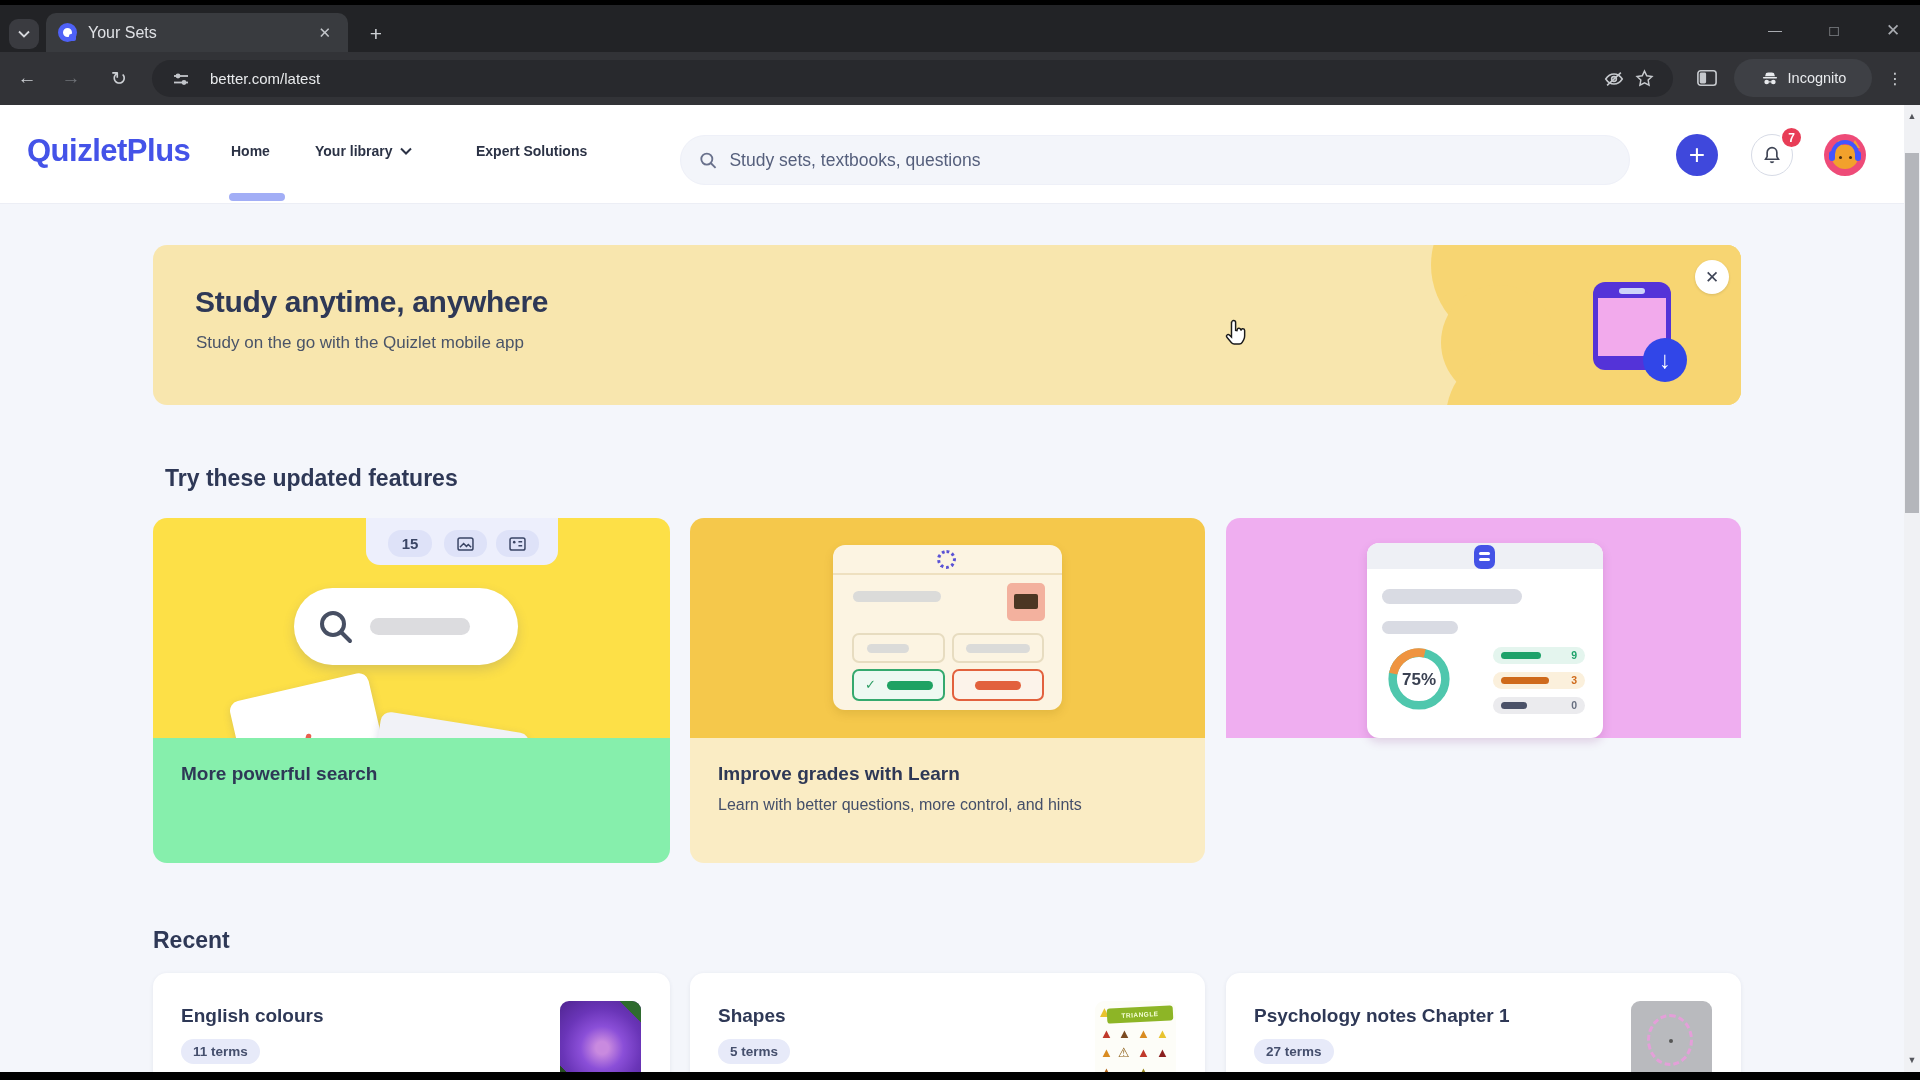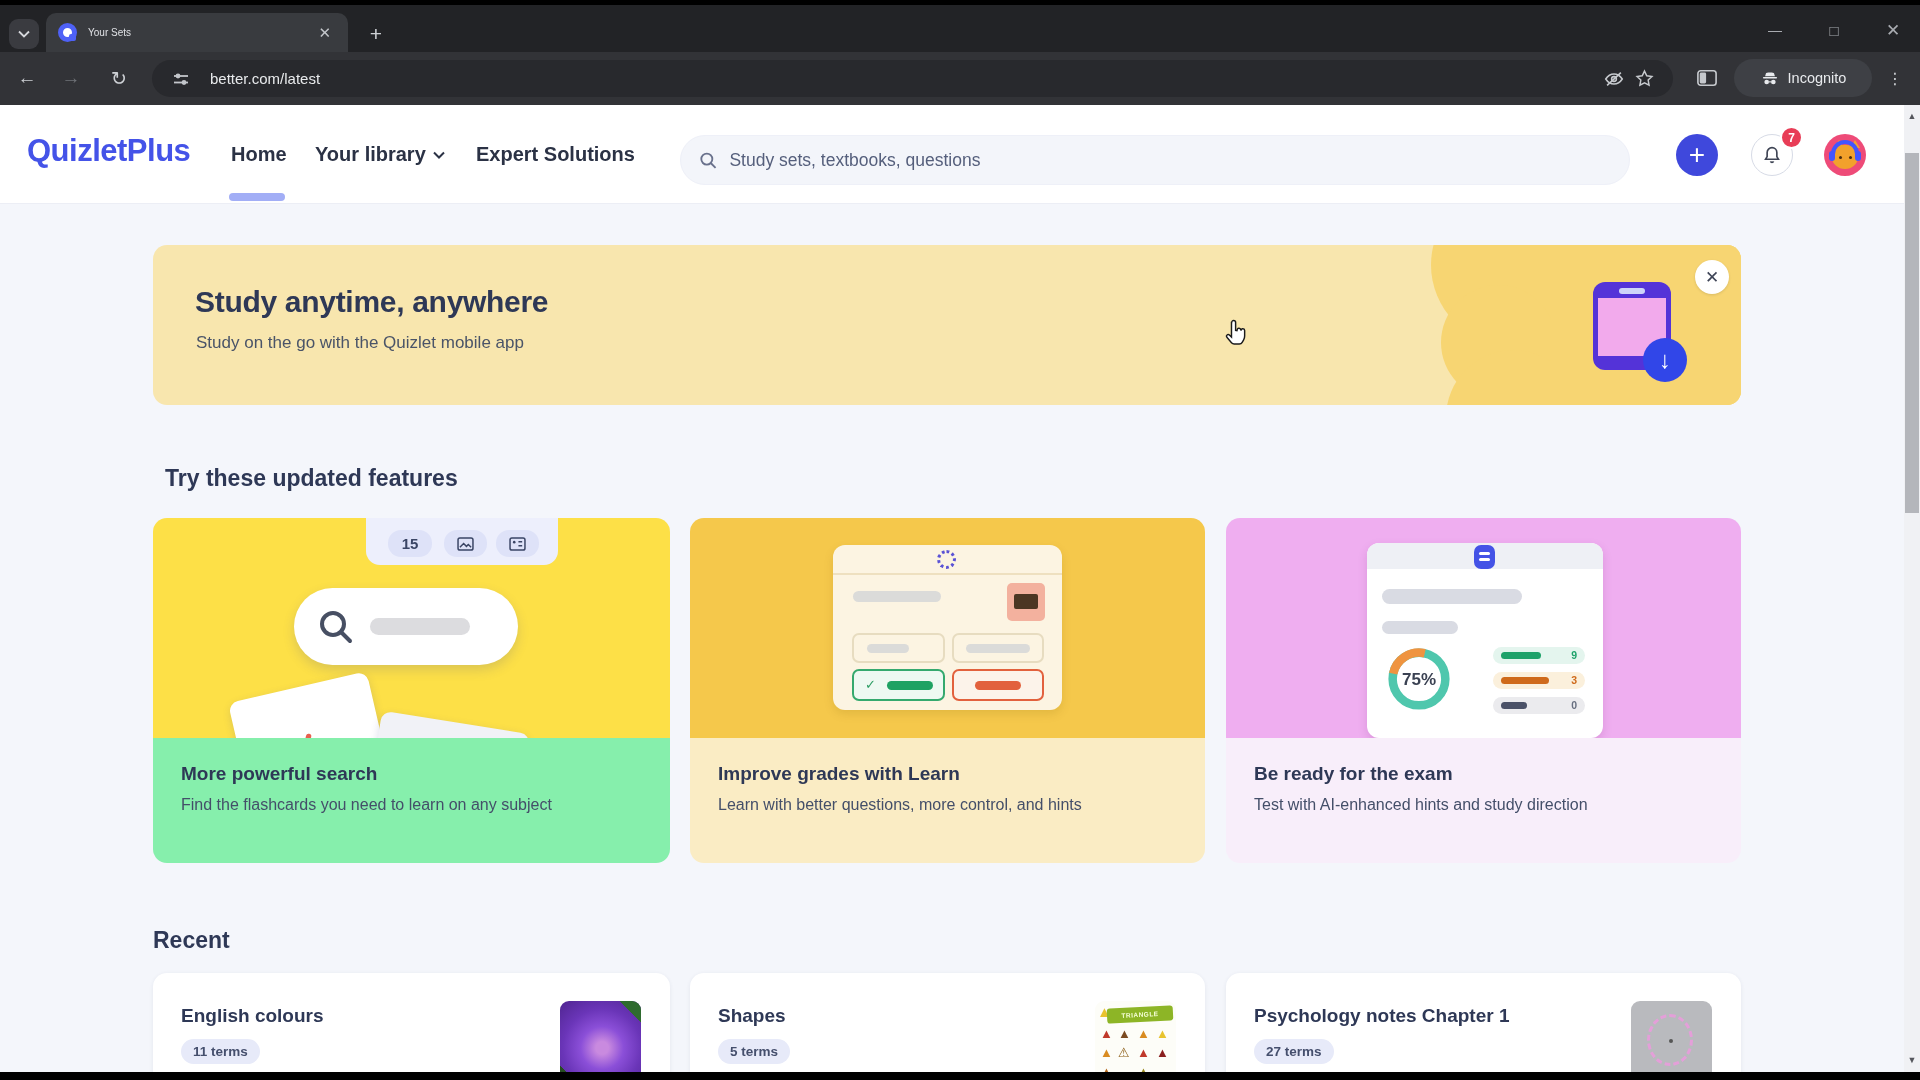--- a/index.html
+++ b/index.html
@@ -8,41 +8,41 @@
   .abs{position:absolute;}
 
   
   .titlebar{left:0;top:0;width:1920px;height:52px;background:#222326;border-top:5px solid #000;}
   .tabsearch{left:9px;top:14px;width:30px;height:30px;border-radius:9px;background:#3a3b40;color:#d6d8dc;
              display:flex;align-items:center;justify-content:center;}
   .tab{left:46px;top:8px;width:302px;height:39px;background:#393b3f;border-radius:10px 10px 0 0;
        display:flex;align-items:center;padding:0 12px;}
   .favicon{width:19px;height:19px;border-radius:50%;border:5px solid #4e61f6;background:#fff;position:relative;}
   .favicon:after{content:"";position:absolute;right:-4px;bottom:-4px;width:7px;height:7px;background:#4e61f6;border-radius:2px;}
-  .tabtitle{color:#dfe1e5;font-size:10px;margin-left:11px;flex:1;white-space:nowrap;}
+  .tabtitle{color:#dfe1e5;font-size:16px;margin-left:11px;flex:1;white-space:nowrap;}
   .tabclose{color:#c3c6ca;font-size:15px;padding:2px 5px;border-radius:50%;}
   .newtab{left:362px;top:15px;width:28px;height:28px;color:#cdd0d4;font-size:21px;display:flex;align-items:center;justify-content:center;}
   .winctl{top:12px;width:30px;height:26px;color:#a8abb0;font-size:14px;display:flex;align-items:center;justify-content:center;}
 
   .toolbar{left:0;top:52px;width:1920px;height:53px;background:#323337;}
   .navbtn{top:9px;width:34px;height:34px;border-radius:50%;color:#ced1d5;font-size:19px;
           display:flex;align-items:center;justify-content:center;}
   .addressbar{left:152px;top:8px;width:1521px;height:37px;border-radius:19px;background:#28292d;
               display:flex;align-items:center;padding:0 14px;}
   .url{color:#e8eaec;font-size:15px;margin-left:14px;flex:1;}
   .omniicon{display:flex;align-items:center;justify-content:center;width:30px;height:30px;}
   .incog{left:1734px;top:7px;height:38px;width:138px;border-radius:19px;background:#3e4045;
          display:flex;align-items:center;justify-content:center;gap:8px;}
   .incoglabel{color:#e8eaed;font-size:14.5px;}
 
   
   .page{left:0;top:105px;width:1920px;height:969px;background:#f4f6fb;overflow:hidden;}
   .siteheader{left:0;top:0;width:1920px;height:99px;background:#fff;border-bottom:1px solid #eceef5;}
   .logo{left:27px;top:28px;font-size:31px;font-weight:800;color:#4453e8;letter-spacing:-0.5px;}
-  .navitem{top:38px;font-size:20px;font-weight:700;color:#2b3245;display:flex;align-items:center;gap:7px;}
+  .navitem{top:38px;font-size:14px;font-weight:700;color:#2b3245;display:flex;align-items:center;gap:7px;}
   .homebar{left:229px;top:88px;width:56px;height:8px;border-radius:5px;background:#a2aef6;}
   .searchbar{left:680px;top:30px;width:950px;height:50px;border-radius:26px;background:#f3f5fa;border:1px solid #eef0f8;
              display:flex;align-items:center;padding:0 18px;gap:10px;}
   .searchinput{border:none;outline:none;background:transparent;font-size:17.5px;color:#2b3245;width:100%;}
   .searchinput::placeholder{color:#555f7c;opacity:1;}
   .plusbtn{left:1676px;top:29px;width:42px;height:42px;border-radius:50%;background:#3f48dc;color:#fff;font-size:28px;
            display:flex;align-items:center;justify-content:center;font-weight:400;}
   .bellbtn{left:1751px;top:29px;width:42px;height:42px;border-radius:50%;background:#fff;border:1px solid #d7dbe6;
            display:flex;align-items:center;justify-content:center;}
   .badge{left:1780px;top:21px;width:23px;height:23px;border-radius:50%;background:#e83d57;border:2px solid #fff;
@@ -304,21 +304,20 @@
         <div class="tiltcard" style="left:84px;top:168px;width:142px;height:96px;transform:rotate(-13deg);">
           <svg class="abs" style="left:22px;top:42px;" width="62" height="34" viewBox="0 0 54 32">
               <path d="M5 25 L11 8 L17 23" stroke="#2fb9c6" stroke-width="5" fill="none" stroke-linecap="round" stroke-linejoin="round"></path>
               <path d="M25 25 L31 10 L37 22 L44 8" stroke="#e8604f" stroke-width="5" fill="none" stroke-linecap="round" stroke-linejoin="round"></path>
             </svg>
         </div>
         <div class="tiltcard" style="left:222px;top:204px;width:150px;height:80px;background:#f1f2f7;transform:rotate(9deg);"></div>
       </div>
       <div class="ftext" style="background:#86efac;">
         <div class="ftitle">More powerful search</div>
-        <div class="fdesc">Find the flashcards you need to learn on any subject</div>
       </div>
     </div>
 
     <div class="abs fcard" style="left:690px;width:515px;">
       <div class="fillo" style="background:#f5c84b;">
         <div class="quizpanel">
           <div class="qhead">
               <span class="qprog"></span>
             </div>
           <span class="qbar" style="left:20px;top:46px;width:88px;height:11px;"></span>
@@ -371,24 +370,20 @@
           <span class="statrow" style="top:129px;background:#fbf0dc;">
             <span class="statbar" style="width:48px;background:#cf6a1b;"></span>
             <span class="statnum" style="color:#cf6a1b;">3</span>
           </span>
           <span class="statrow" style="top:154px;background:#ebebee;">
             <span class="statbar" style="width:26px;background:#4b5268;"></span>
             <span class="statnum" style="color:#676f80;">0</span>
           </span>
         </div>
       </div>
-      <div class="ftext" style="background:#f8eefa;">
-        <div class="ftitle">Be ready for the exam</div>
-        <div class="fdesc">Test with AI-enhanced hints and study direction</div>
-      </div>
     </div>
 
     <div class="abs sectionhead" style="left:153px;top:822px;">Recent</div>
 
     <div class="abs rcard" style="left:153px;width:517px;">
       <span class="rtitle">English colours</span>
       <span class="rbadge">11 terms</span>
       <span class="rthumb">
           <span class="orchid" style="display:block;"></span>
         </span>

